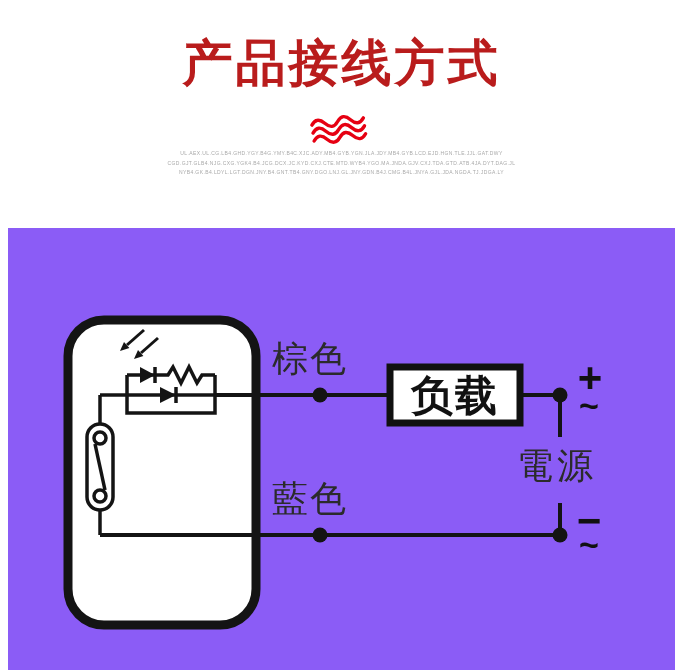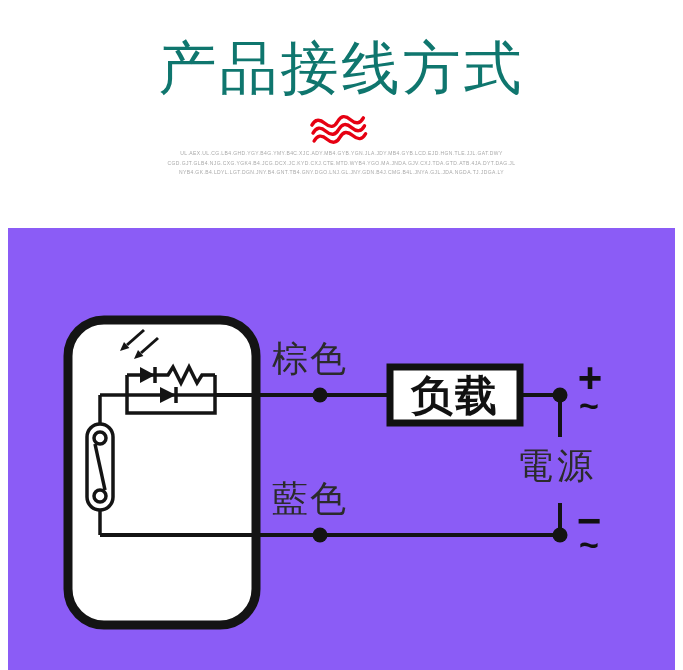--- a/index.html
+++ b/index.html
@@ -7,24 +7,24 @@
     position:relative;
     width:683px;height:670px;
     background:#ffffff;
     overflow:hidden;
     font-family:"Liberation Sans","DejaVu Sans",sans-serif;
   }
   .title{
     position:absolute;top:30px;left:0;right:0;
     margin:0;
     text-align:center;
-    font-size:58px;
-    font-weight:400;
+    font-size:50px;
+    font-weight:700;
     letter-spacing:3px;
-    color:#0f766e;
+    color:#b91c1c;
   }
   .wave-wrap{
     position:absolute;top:115px;left:50%;
     transform:translateX(-50%) rotate(-8deg);
     width:64px;height:32px;
   }
   .fine-print{
     position:absolute;top:149px;left:0;right:0;
     text-align:center;
     font-size:5px;

